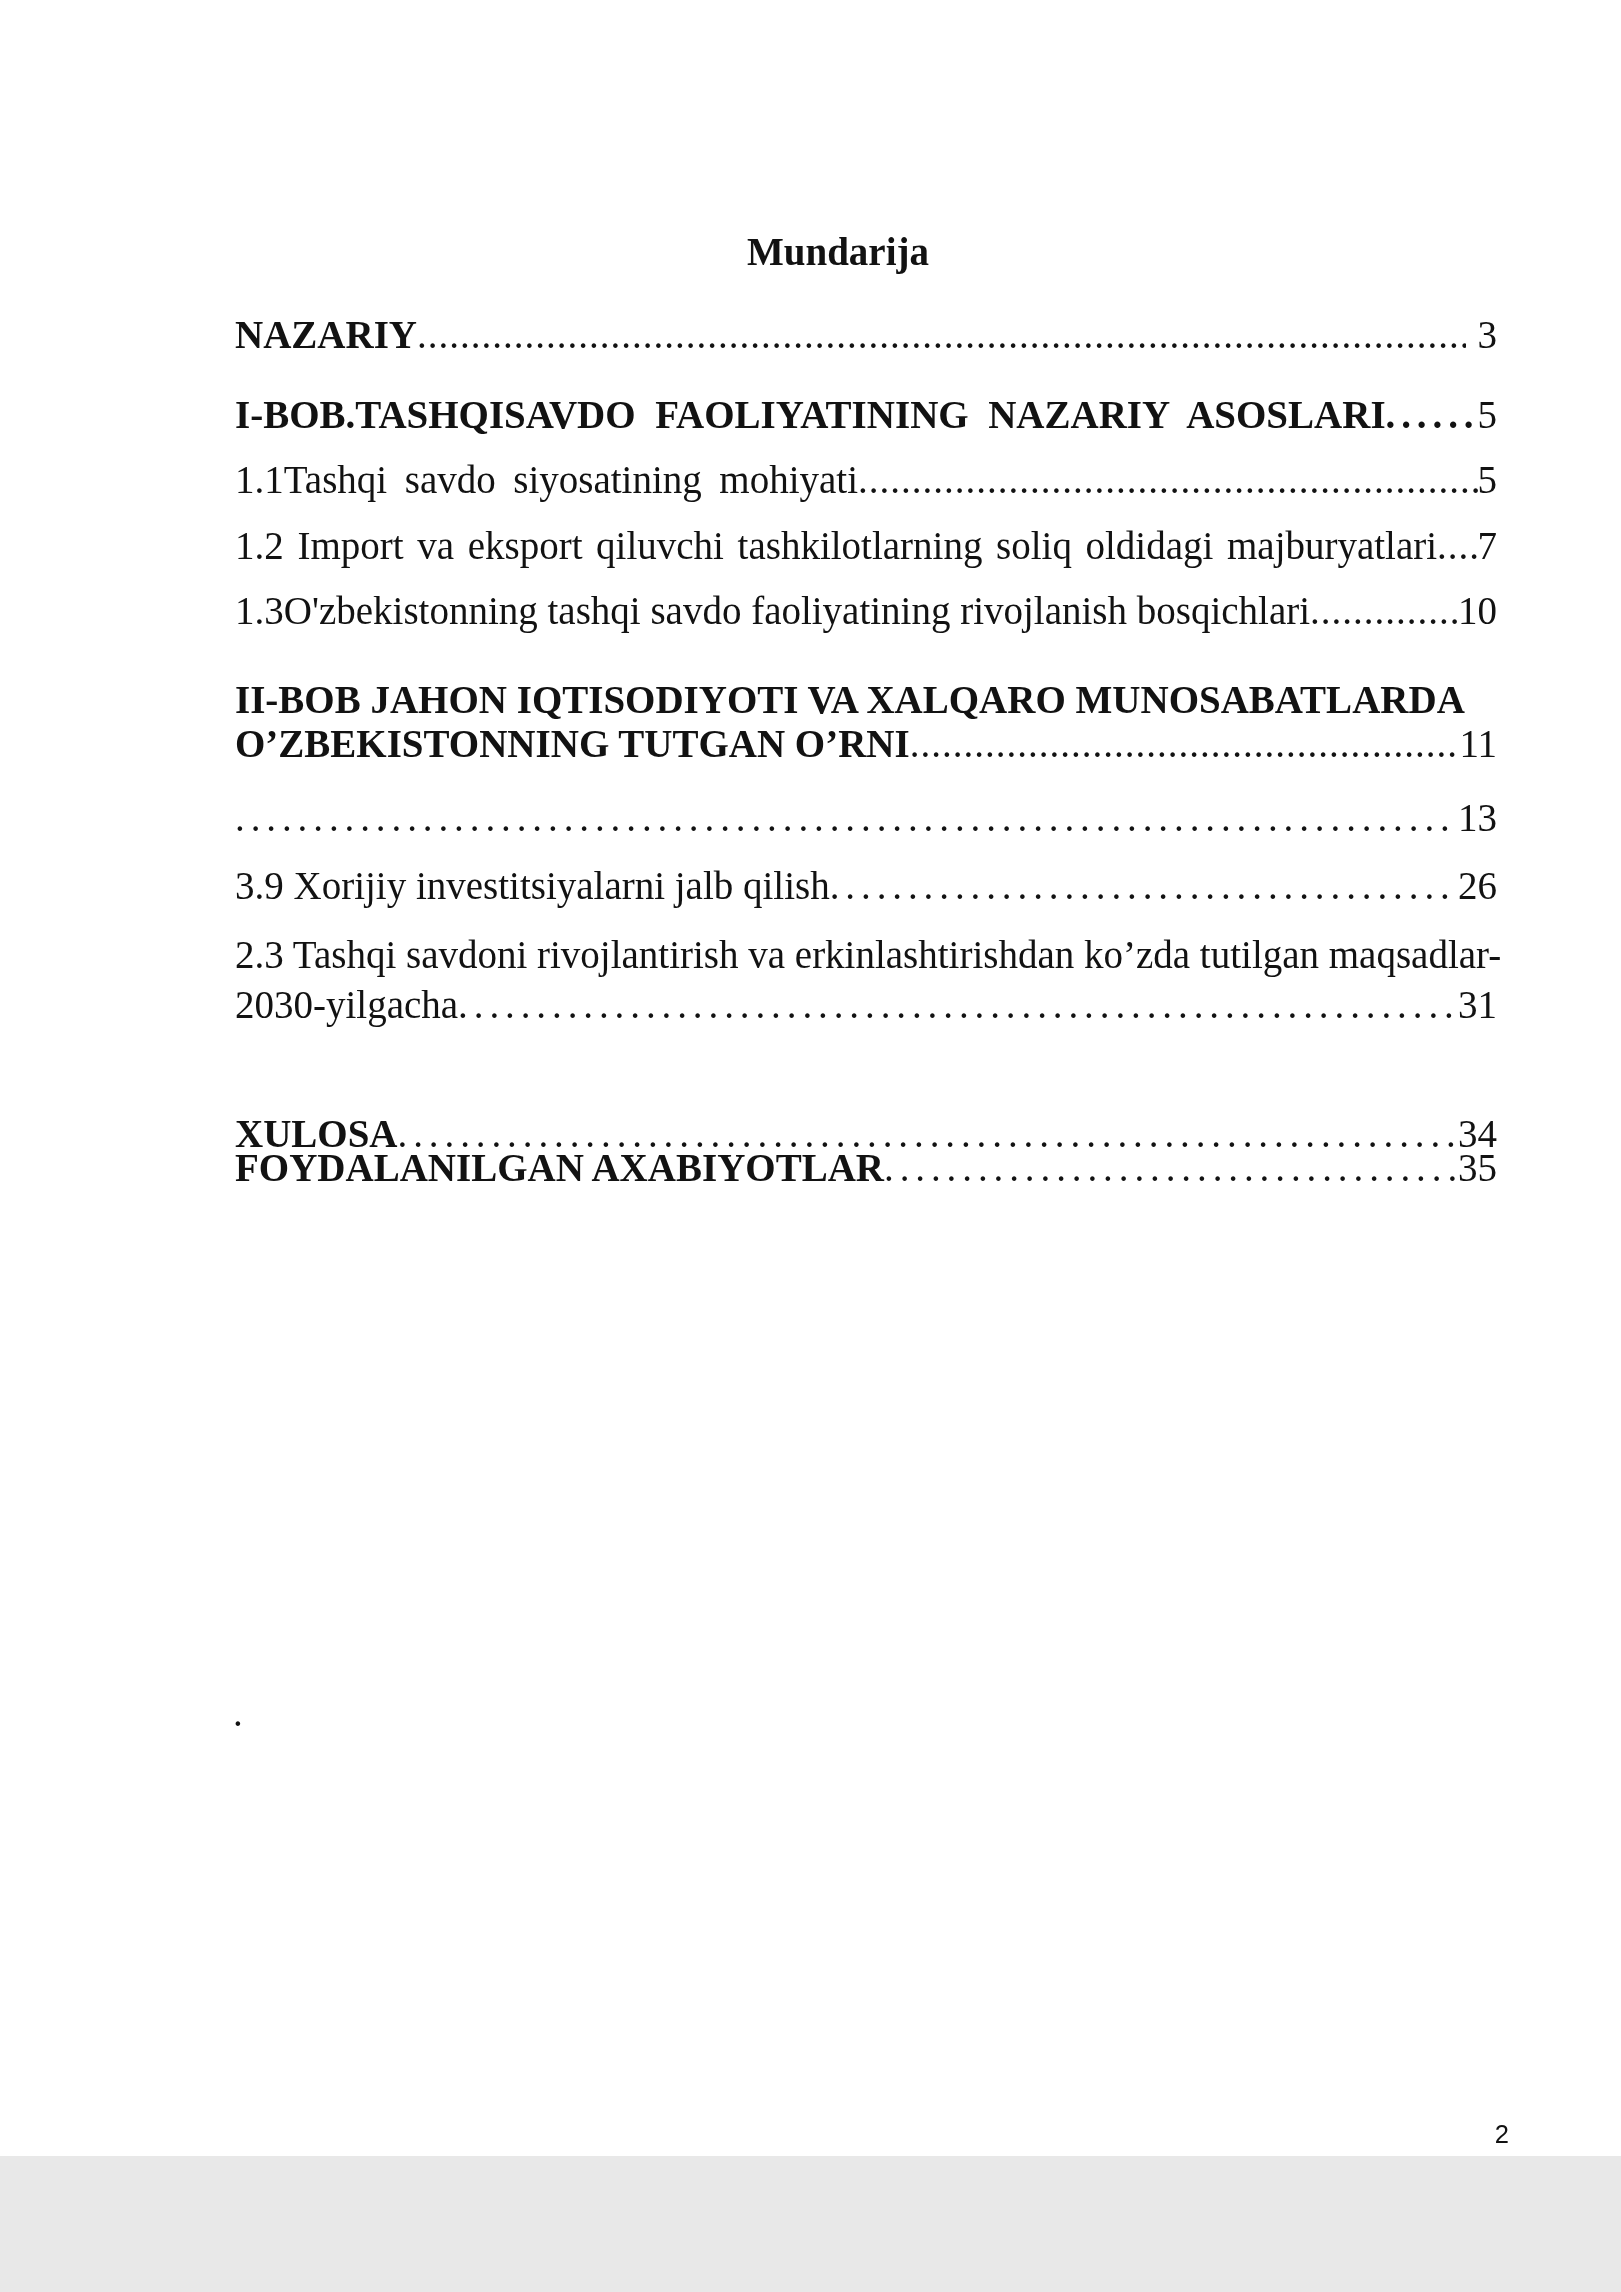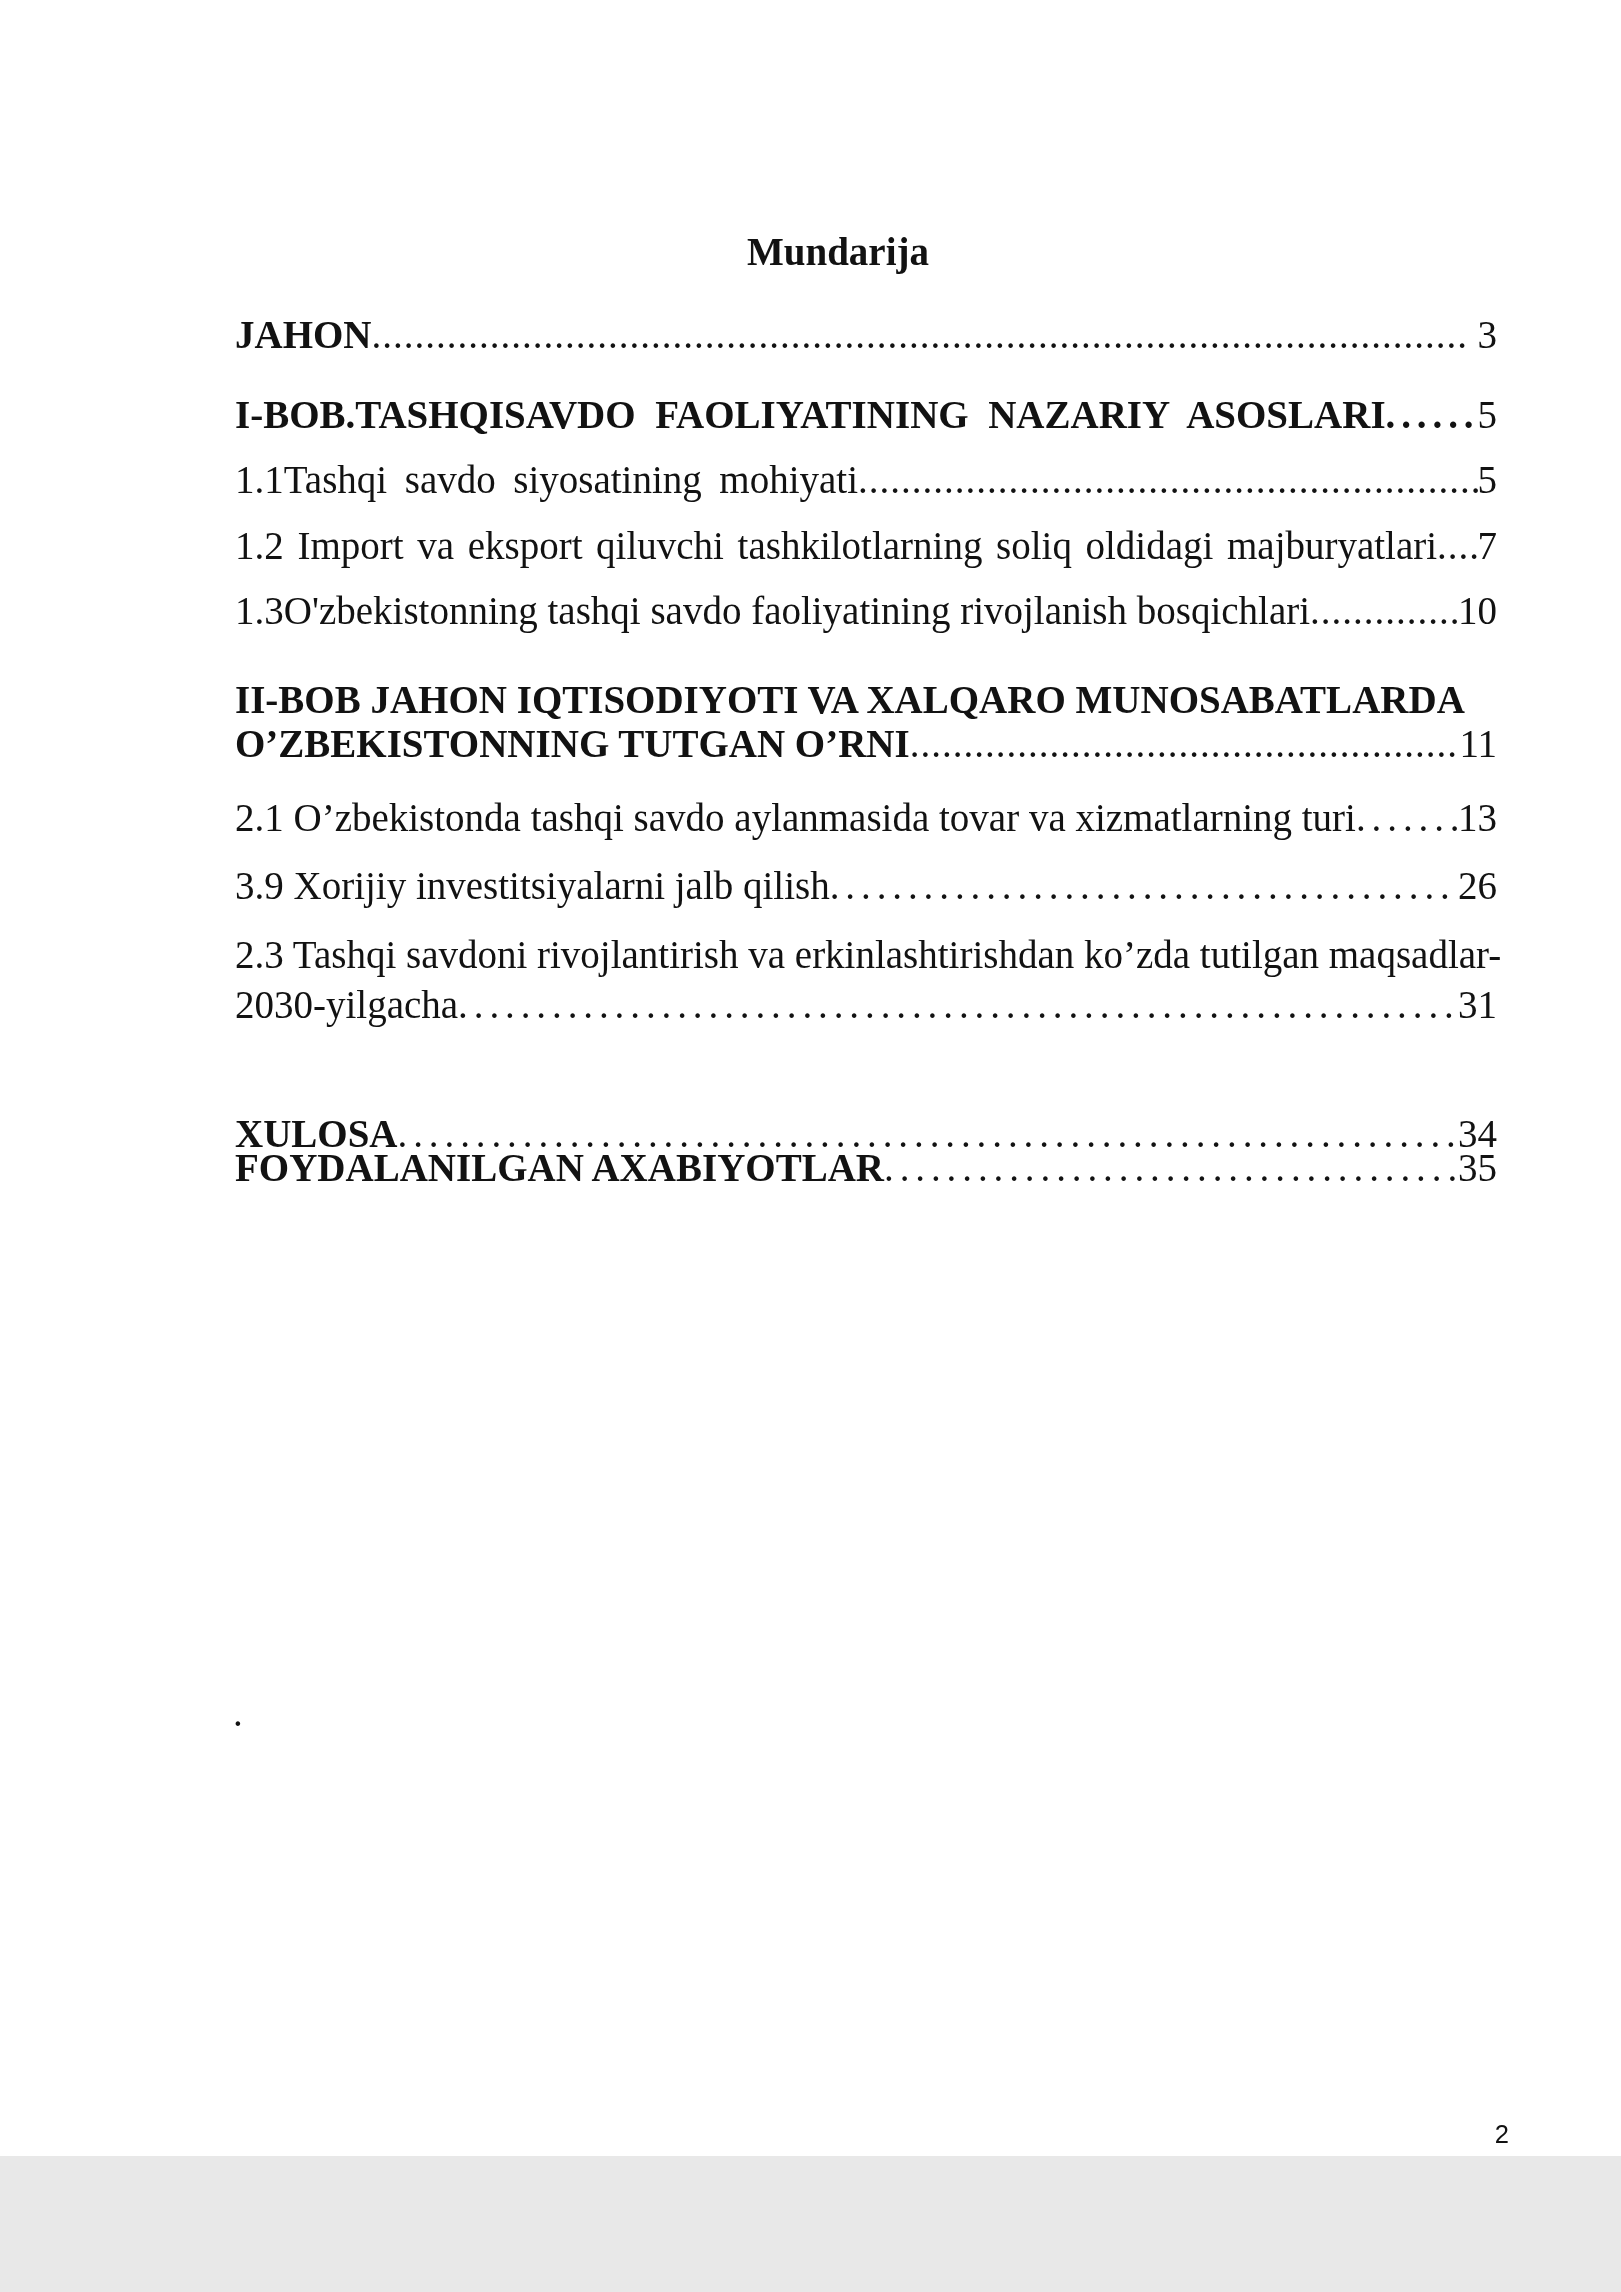--- a/index.html
+++ b/index.html
@@ -65,21 +65,21 @@
   }
 </style>
 </head>
 <body>
 
 <div class="page">
 
   <h1 class="doc-title">Mundarija</h1>
 
   <div class="toc-line" style="top:305px">
-    <span class="lbl b">JAHON</span>
+    <span class="lbl b">NAZARIY</span>
     <span class="leader">..................................................................................................................................</span>
     <span class="pg gap">3</span>
   </div>
 
   <div class="toc-line" style="top:385px">
     <span class="lbl b ws-xl">I-BOB.TASHQISAVDO FAOLIYATINING NAZARIY ASOSLARI</span>
     <span class="leader wide b">.....................................................................................</span>
     <span class="pg">5</span>
   </div>
 
@@ -104,21 +104,20 @@
   <div class="toc-line" style="top:670px">
     <span class="lbl b">II-BOB JAHON IQTISODIYOTI VA XALQARO MUNOSABATLARDA</span>
   </div>
   <div class="toc-line" style="top:714px">
     <span class="lbl b">O’ZBEKISTONNING TUTGAN O’RNI</span>
     <span class="leader">..................................................................................................................................</span>
     <span class="pg">11</span>
   </div>
 
   <div class="toc-line" style="top:788px">
-    <span class="lbl">2.1 O’zbekistonda tashqi savdo aylanmasida tovar va xizmatlarning turi</span>
     <span class="leader wide">.....................................................................................</span>
     <span class="pg">13</span>
   </div>
 
   <div class="toc-line" style="top:856px">
     <span class="lbl">3.9 Xorijiy investitsiyalarni jalb qilish</span>
     <span class="leader wide">.....................................................................................</span>
     <span class="pg">26</span>
   </div>
 

